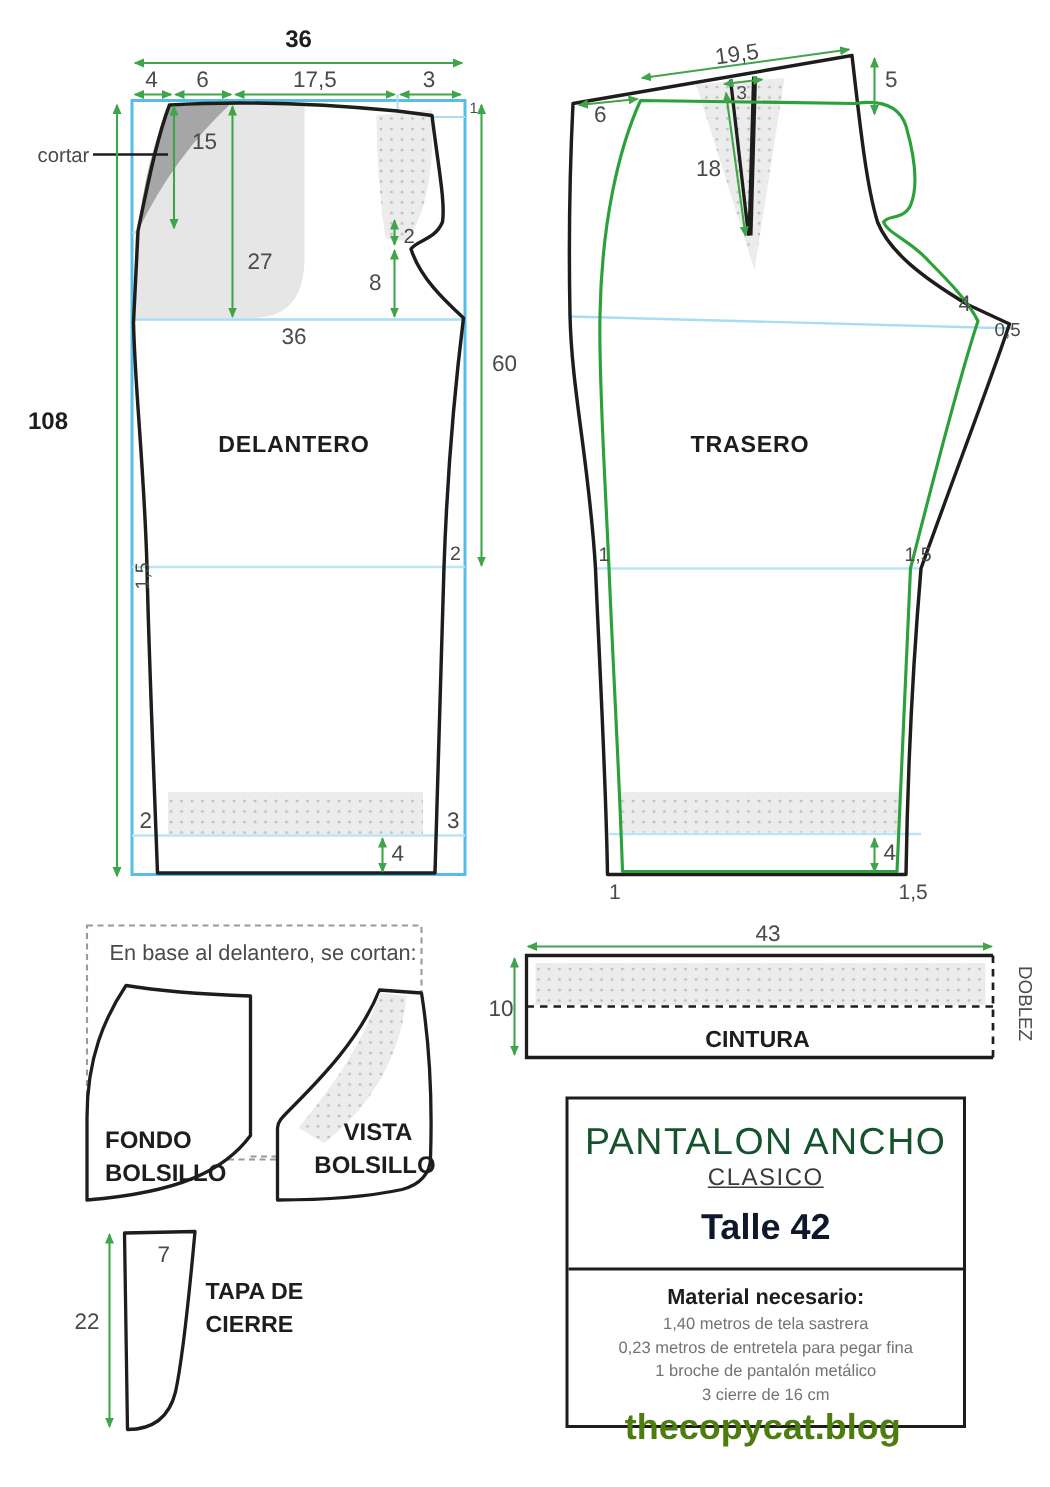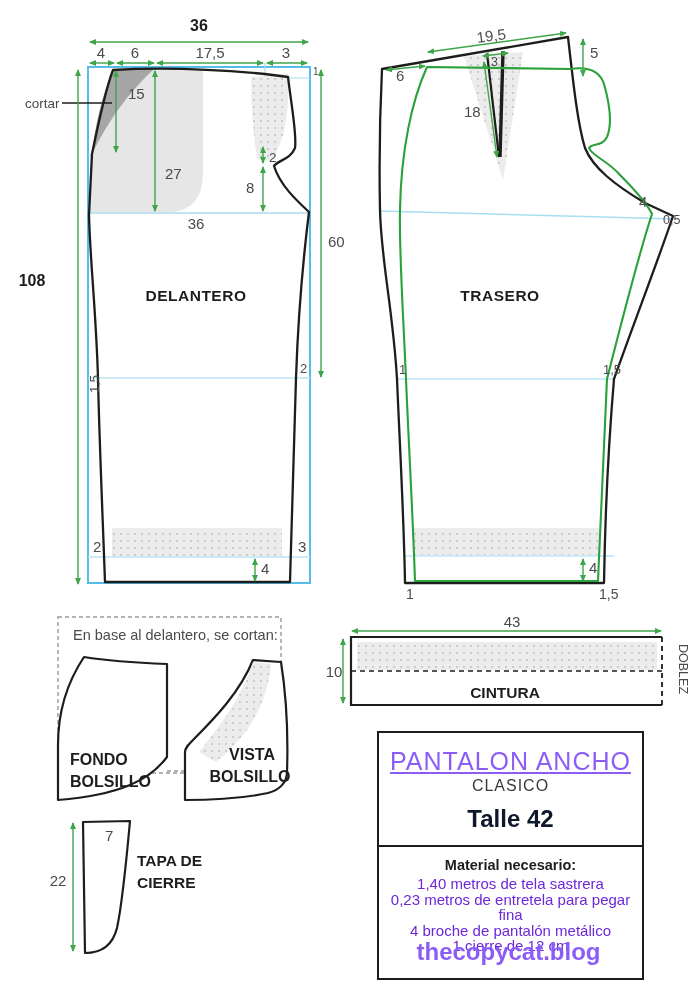--- a/index.html
+++ b/index.html
@@ -4,28 +4,28 @@
 <style>
   html,body{margin:0;padding:0;background:#ffffff;}
   .page{position:relative;width:700px;height:991px;background:#ffffff;overflow:hidden;
         font-family:"Liberation Sans",sans-serif;}
   svg{position:absolute;left:0;top:0;}
   svg text{font-family:"Liberation Sans",sans-serif;fill:#4a4a4a;}
   svg text.bold{font-weight:bold;fill:#1d1d1b;}
   .info-box{position:absolute;left:377px;top:731px;width:263px;border:2px solid #1d1d1b;
             background:#fff;text-align:center;color:#3a3a3a;}
   .info-top{padding:14px 6px 12px 6px;border-bottom:2px solid #1d1d1b;}
-  .info-title{font-size:25px;letter-spacing:1px;color:#8b5cf6;text-decoration:underline;}
-  .info-subtitle{font-size:16px;letter-spacing:1px;color:#3a3a3a;margin-top:1px;}
+  .info-title{font-size:25px;letter-spacing:1px;color:#14532d;}
+  .info-subtitle{font-size:16px;letter-spacing:1px;color:#3a3a3a;margin-top:1px;text-decoration:underline;}
   .info-size{font-size:24px;font-weight:bold;color:#0f172a;margin-top:10px;}
-  .info-bottom{padding:10px 4px 24px 4px;}
+  .info-bottom{padding:10px 4px 12px 4px;}
   .materials-title{font-size:14.5px;font-weight:bold;color:#1d1d1b;margin-bottom:3px;}
-  .material-line{font-size:15px;line-height:15.5px;color:#6d28d9;}
+  .material-line{font-size:11px;line-height:15.5px;color:#737373;}
   .blog{position:absolute;left:377px;top:938px;width:263px;text-align:center;
-        font-size:24px;font-weight:bold;color:#8b5cf6;}
+        font-size:24px;font-weight:bold;color:#4d7c0f;}
 </style>
 </head>
 <body>
 
 <div class="page">
 
 <svg width="700" height="991" viewBox="0 0 700 991">
   <defs>
     <pattern id="dots" width="7" height="7" patternUnits="userSpaceOnUse">
       <rect width="7" height="7" fill="#ececec"></rect>
@@ -190,19 +190,19 @@
 <div class="info-box">
   <div class="info-top">
     <div class="info-title">PANTALON ANCHO</div>
     <div class="info-subtitle">CLASICO</div>
     <div class="info-size">Talle 42</div>
   </div>
   <div class="info-bottom">
     <div class="materials-title">Material necesario:</div>
     <div class="material-line">1,40 metros de tela sastrera</div>
     <div class="material-line">0,23 metros de entretela para pegar fina</div>
-    <div class="material-line">4 broche de pantalón metálico</div>
-    <div class="material-line">1 cierre de 12 cm</div>
+    <div class="material-line">1 broche de pantalón metálico</div>
+    <div class="material-line">3 cierre de 16 cm</div>
   </div>
 </div>
 <div class="blog">thecopycat.blog</div>
 
 </div>
 
 </body></html>

